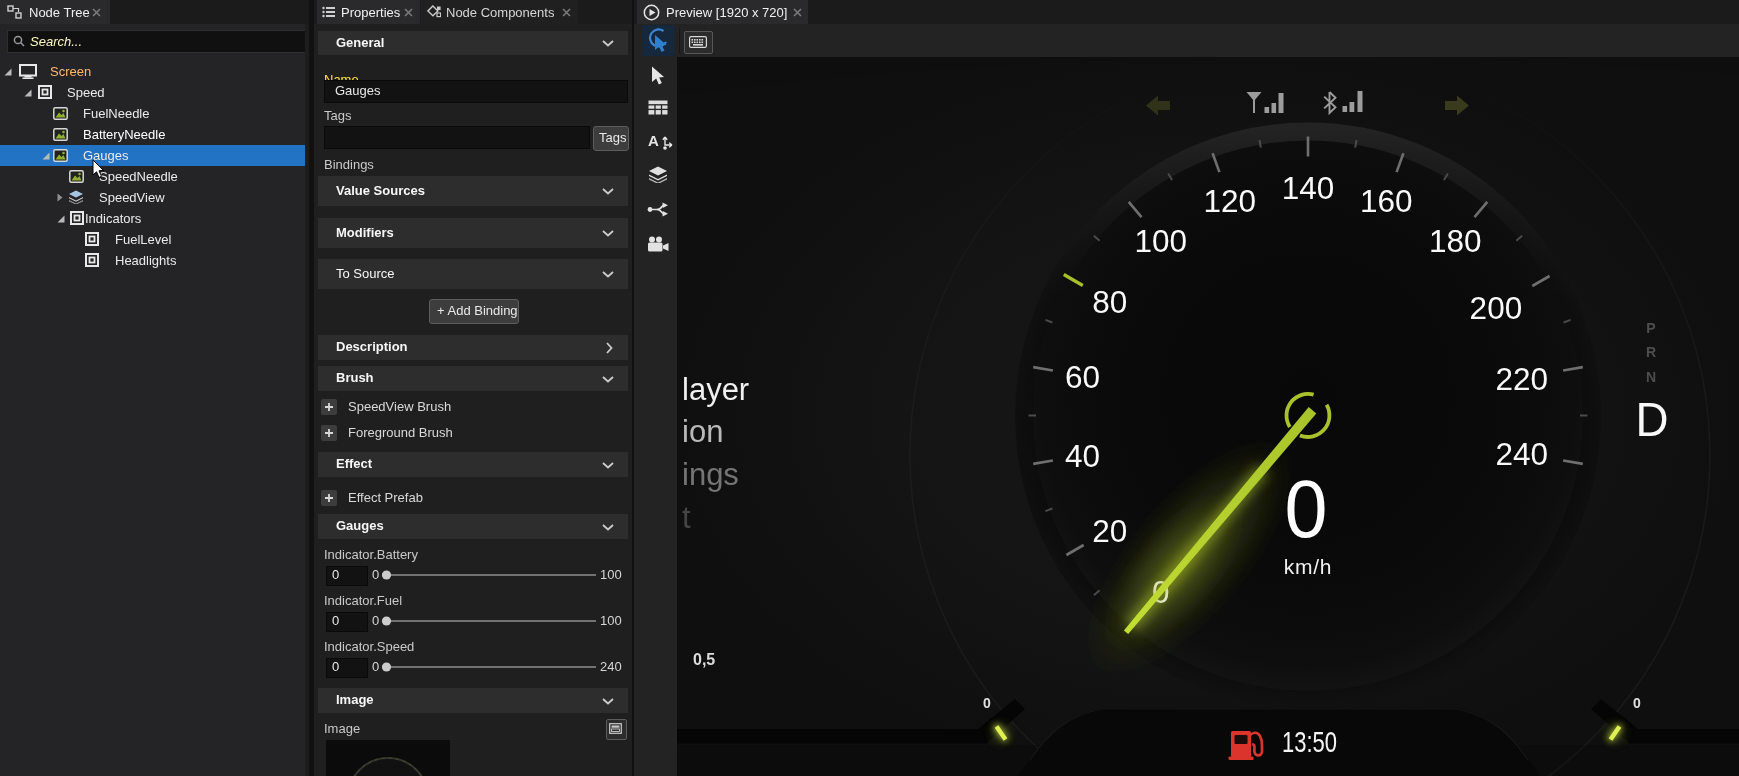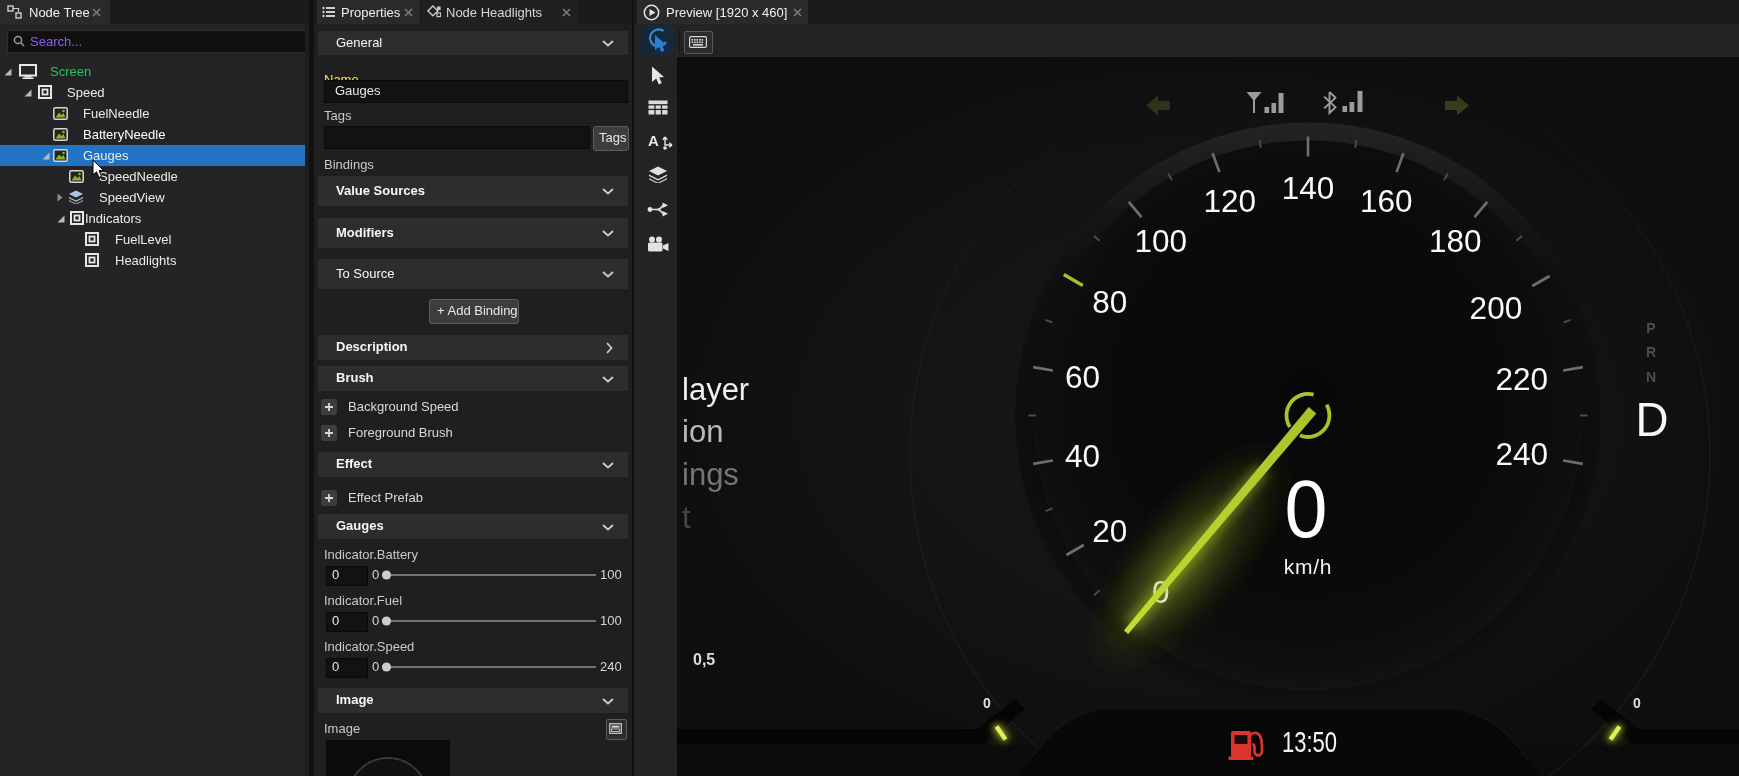--- a/index.html
+++ b/index.html
@@ -16,30 +16,30 @@
   </svg>
 <div class="abs txt" style="left:29px;top:5px;color:#f0f0f0">Node Tree</div>
 <svg class="abs" style="left:92px;top:8px" width="9" height="9">
     <path d="M1,1 L8,8 M8,1 L1,8" stroke="#7a7a7a" stroke-width="1.6"></path>
   </svg>
 <div class="abs" style="left:7px;top:30px;width:298px;height:21px;background:#101010;border:1px solid #2e2e2e"></div>
 <svg class="abs" style="left:13px;top:35px" width="12" height="12">
     <circle cx="5" cy="5" r="3.6" fill="none" stroke="#9a9a9a" stroke-width="1.5"></circle>
     <line x1="7.8" y1="7.8" x2="11" y2="11" stroke="#9a9a9a" stroke-width="1.5"></line>
   </svg>
-<div class="abs txt" style="left:30px;top:34px;color:#8b5cf6;">Search...</div>
+<div class="abs txt" style="left:30px;top:34px;color:#fef9c3;font-style:italic">Search...</div>
 <svg class="abs" style="left:4px;top:68px" width="8" height="8">
     <polygon points="7.5,0.5 7.5,7.5 0.5,7.5" fill="#b9b9b9"></polygon>
   </svg>
 <svg class="abs" style="left:19px;top:64px" width="18" height="15">
     <rect x="1" y="1" width="16" height="10.5" fill="none" stroke="#e8e8e8" stroke-width="2"></rect>
     <rect x="5.5" y="11.5" width="7" height="2" fill="#e8e8e8"></rect>
     <rect x="3.5" y="13.5" width="11" height="1.5" fill="#e8e8e8"></rect>
   </svg>
-<div class="abs txt" style="left:50px;top:64px;color:#22c55e">Screen</div>
+<div class="abs txt" style="left:50px;top:64px;color:#fdba74">Screen</div>
 <svg class="abs" style="left:24px;top:89px" width="8" height="8">
     <polygon points="7.5,0.5 7.5,7.5 0.5,7.5" fill="#b9b9b9"></polygon>
   </svg>
 <svg class="abs" style="left:38px;top:85px" width="14" height="14">
     <rect x="1" y="1" width="12" height="12" fill="none" stroke="#e8e8e8" stroke-width="2"></rect>
     <rect x="4.5" y="4.5" width="5" height="5" fill="none" stroke="#e8e8e8" stroke-width="1.8"></rect>
   </svg>
 <div class="abs txt" style="left:67px;top:85px;color:#eaeaea">Speed</div>
 <svg class="abs" style="left:53px;top:107px" width="15" height="13">
     <rect x="0.8" y="0.8" width="13.4" height="11.4" rx="1.5" fill="#20241c" stroke="#d8d8d8" stroke-width="1.5"></rect>
@@ -115,26 +115,26 @@
   </svg>
 <div class="abs txt" style="left:341px;top:5px;color:#f0f0f0">Properties</div>
 <svg class="abs" style="left:404px;top:8px" width="9" height="9">
     <path d="M1,1 L8,8 M8,1 L1,8" stroke="#7a7a7a" stroke-width="1.6"></path>
   </svg>
 <svg class="abs" style="left:427px;top:5px" width="14" height="14">
     <rect x="2.4" y="2.4" width="7" height="7" transform="rotate(45 5.9 5.9)" fill="none" stroke="#c9c9c9" stroke-width="1.4"></rect>
     <rect x="10" y="1.5" width="3.6" height="3.6" fill="#c9c9c9"></rect>
     <rect x="10" y="8" width="3.6" height="3.6" fill="none" stroke="#c9c9c9" stroke-width="1.2"></rect>
   </svg>
-<div class="abs txt" style="left:446px;top:5px;color:#d6d6d6">Node Headlights</div>
+<div class="abs txt" style="left:446px;top:5px;color:#d6d6d6">Node Components</div>
 <svg class="abs" style="left:562px;top:8px" width="9" height="9">
     <path d="M1,1 L8,8 M8,1 L1,8" stroke="#7a7a7a" stroke-width="1.6"></path>
   </svg>
 <div class="abs" style="left:318px;top:31px;width:310px;height:24px;background:#2d2d2e"></div>
-<div class="abs txt" style="left:336px;top:35px;color:#f7f7f7;font-weight:normal">General</div>
+<div class="abs txt" style="left:336px;top:35px;color:#f7f7f7;font-weight:bold">General</div>
 <svg class="abs" style="left:602px;top:40px" width="12" height="7">
     <polyline points="1,1 6,5.5 11,1" fill="none" stroke="#cccccc" stroke-width="1.8"></polyline>
   </svg>
 <div class="abs txt" style="left:324px;top:72px;color:#fde047">Name</div>
 <div class="abs" style="left:324px;top:80px;width:302px;height:21px;background:#121212;border:1px solid #090909"></div>
 <div class="abs txt" style="left:335px;top:83px;color:#e8e8e8">Gauges</div>
 <div class="abs txt" style="left:324px;top:108px;color:#c9c9c9">Tags</div>
 <div class="abs" style="left:324px;top:126px;width:264px;height:21px;background:#121212;border:1px solid #090909"></div>
 <div class="abs" style="left:593px;top:126px;width:34px;height:23px;background:#3d3d3d;border:1px solid #5c5c5c;border-radius:3px"></div>
 <div class="abs txt" style="left:599px;top:130px;color:#e8e8e8">Tags</div>
@@ -163,21 +163,21 @@
   </svg>
 <div class="abs" style="left:318px;top:366px;width:310px;height:25px;background:#2d2d2e"></div>
 <div class="abs txt" style="left:336px;top:370px;color:#f7f7f7;font-weight:bold">Brush</div>
 <svg class="abs" style="left:602px;top:376px" width="12" height="7">
     <polyline points="1,1 6,5.5 11,1" fill="none" stroke="#cccccc" stroke-width="1.8"></polyline>
   </svg>
 <div class="abs" style="left:321px;top:399px;width:16px;height:16px;background:#3d3d3d;border-radius:2px"></div>
 <svg class="abs" style="left:321px;top:399px" width="16" height="16">
     <path d="M8,4 L8,12 M4,8 L12,8" stroke="#d8d8d8" stroke-width="1.8"></path>
   </svg>
-<div class="abs txt" style="left:348px;top:399px;color:#d9d9d9">Background Speed</div>
+<div class="abs txt" style="left:348px;top:399px;color:#d9d9d9">SpeedView Brush</div>
 <div class="abs" style="left:321px;top:425px;width:16px;height:16px;background:#3d3d3d;border-radius:2px"></div>
 <svg class="abs" style="left:321px;top:425px" width="16" height="16">
     <path d="M8,4 L8,12 M4,8 L12,8" stroke="#d8d8d8" stroke-width="1.8"></path>
   </svg>
 <div class="abs txt" style="left:348px;top:425px;color:#d9d9d9">Foreground Brush</div>
 <div class="abs" style="left:318px;top:452px;width:310px;height:25px;background:#2d2d2e"></div>
 <div class="abs txt" style="left:336px;top:456px;color:#f7f7f7;font-weight:bold">Effect</div>
 <svg class="abs" style="left:602px;top:462px" width="12" height="7">
     <polyline points="1,1 6,5.5 11,1" fill="none" stroke="#cccccc" stroke-width="1.8"></polyline>
   </svg>
@@ -234,21 +234,21 @@
       <circle cx="62" cy="58" r="40" fill="#111111" stroke="#333333" stroke-width="2"></circle>
       <circle cx="62" cy="58" r="40" fill="none" stroke="#4a5218" stroke-width="1" stroke-dasharray="3,4"></circle>
     </svg></div>
 <div class="abs" style="left:632px;top:0;width:2px;height:776px;background:#111112"></div>
 <div class="abs" style="left:634px;top:0;width:1105px;height:24px;background:#1b1b1c"></div>
 <div class="abs" style="left:637px;top:0;width:171px;height:24px;background:#2a2a2c"></div>
 <svg class="abs" style="left:643px;top:4px" width="17" height="17">
     <circle cx="8.5" cy="8.5" r="7.2" fill="none" stroke="#e4e4e4" stroke-width="1.5"></circle>
     <polygon points="6.5,5 12.5,8.5 6.5,12" fill="#e4e4e4"></polygon>
   </svg>
-<div class="abs txt" style="left:666px;top:5px;color:#f0f0f0">Preview [1920 x 460]</div>
+<div class="abs txt" style="left:666px;top:5px;color:#f0f0f0">Preview [1920 x 720]</div>
 <svg class="abs" style="left:793px;top:8px" width="9" height="9">
     <path d="M1,1 L8,8 M8,1 L1,8" stroke="#7a7a7a" stroke-width="1.6"></path>
   </svg>
 <div class="abs" style="left:634px;top:24px;width:1105px;height:33px;background:#232324"></div>
 <div class="abs" style="left:642px;top:25px;width:32px;height:31px;background:#15283c"></div>
 <svg class="abs" style="left:647px;top:28px" width="24" height="26">
     <path d="M16.5,3 A8.5,8.5 0 1 0 19,14" fill="none" stroke="#3b86d2" stroke-width="2.2"></path>
     <polygon points="8,7 8,22 12,18.5 14.5,24 17.5,22.5 15,17.5 19.5,17" fill="#2f7fd0"></polygon>
   </svg>
 <div class="abs" style="left:679px;top:28px;width:1px;height:25px;background:#161616"></div>

